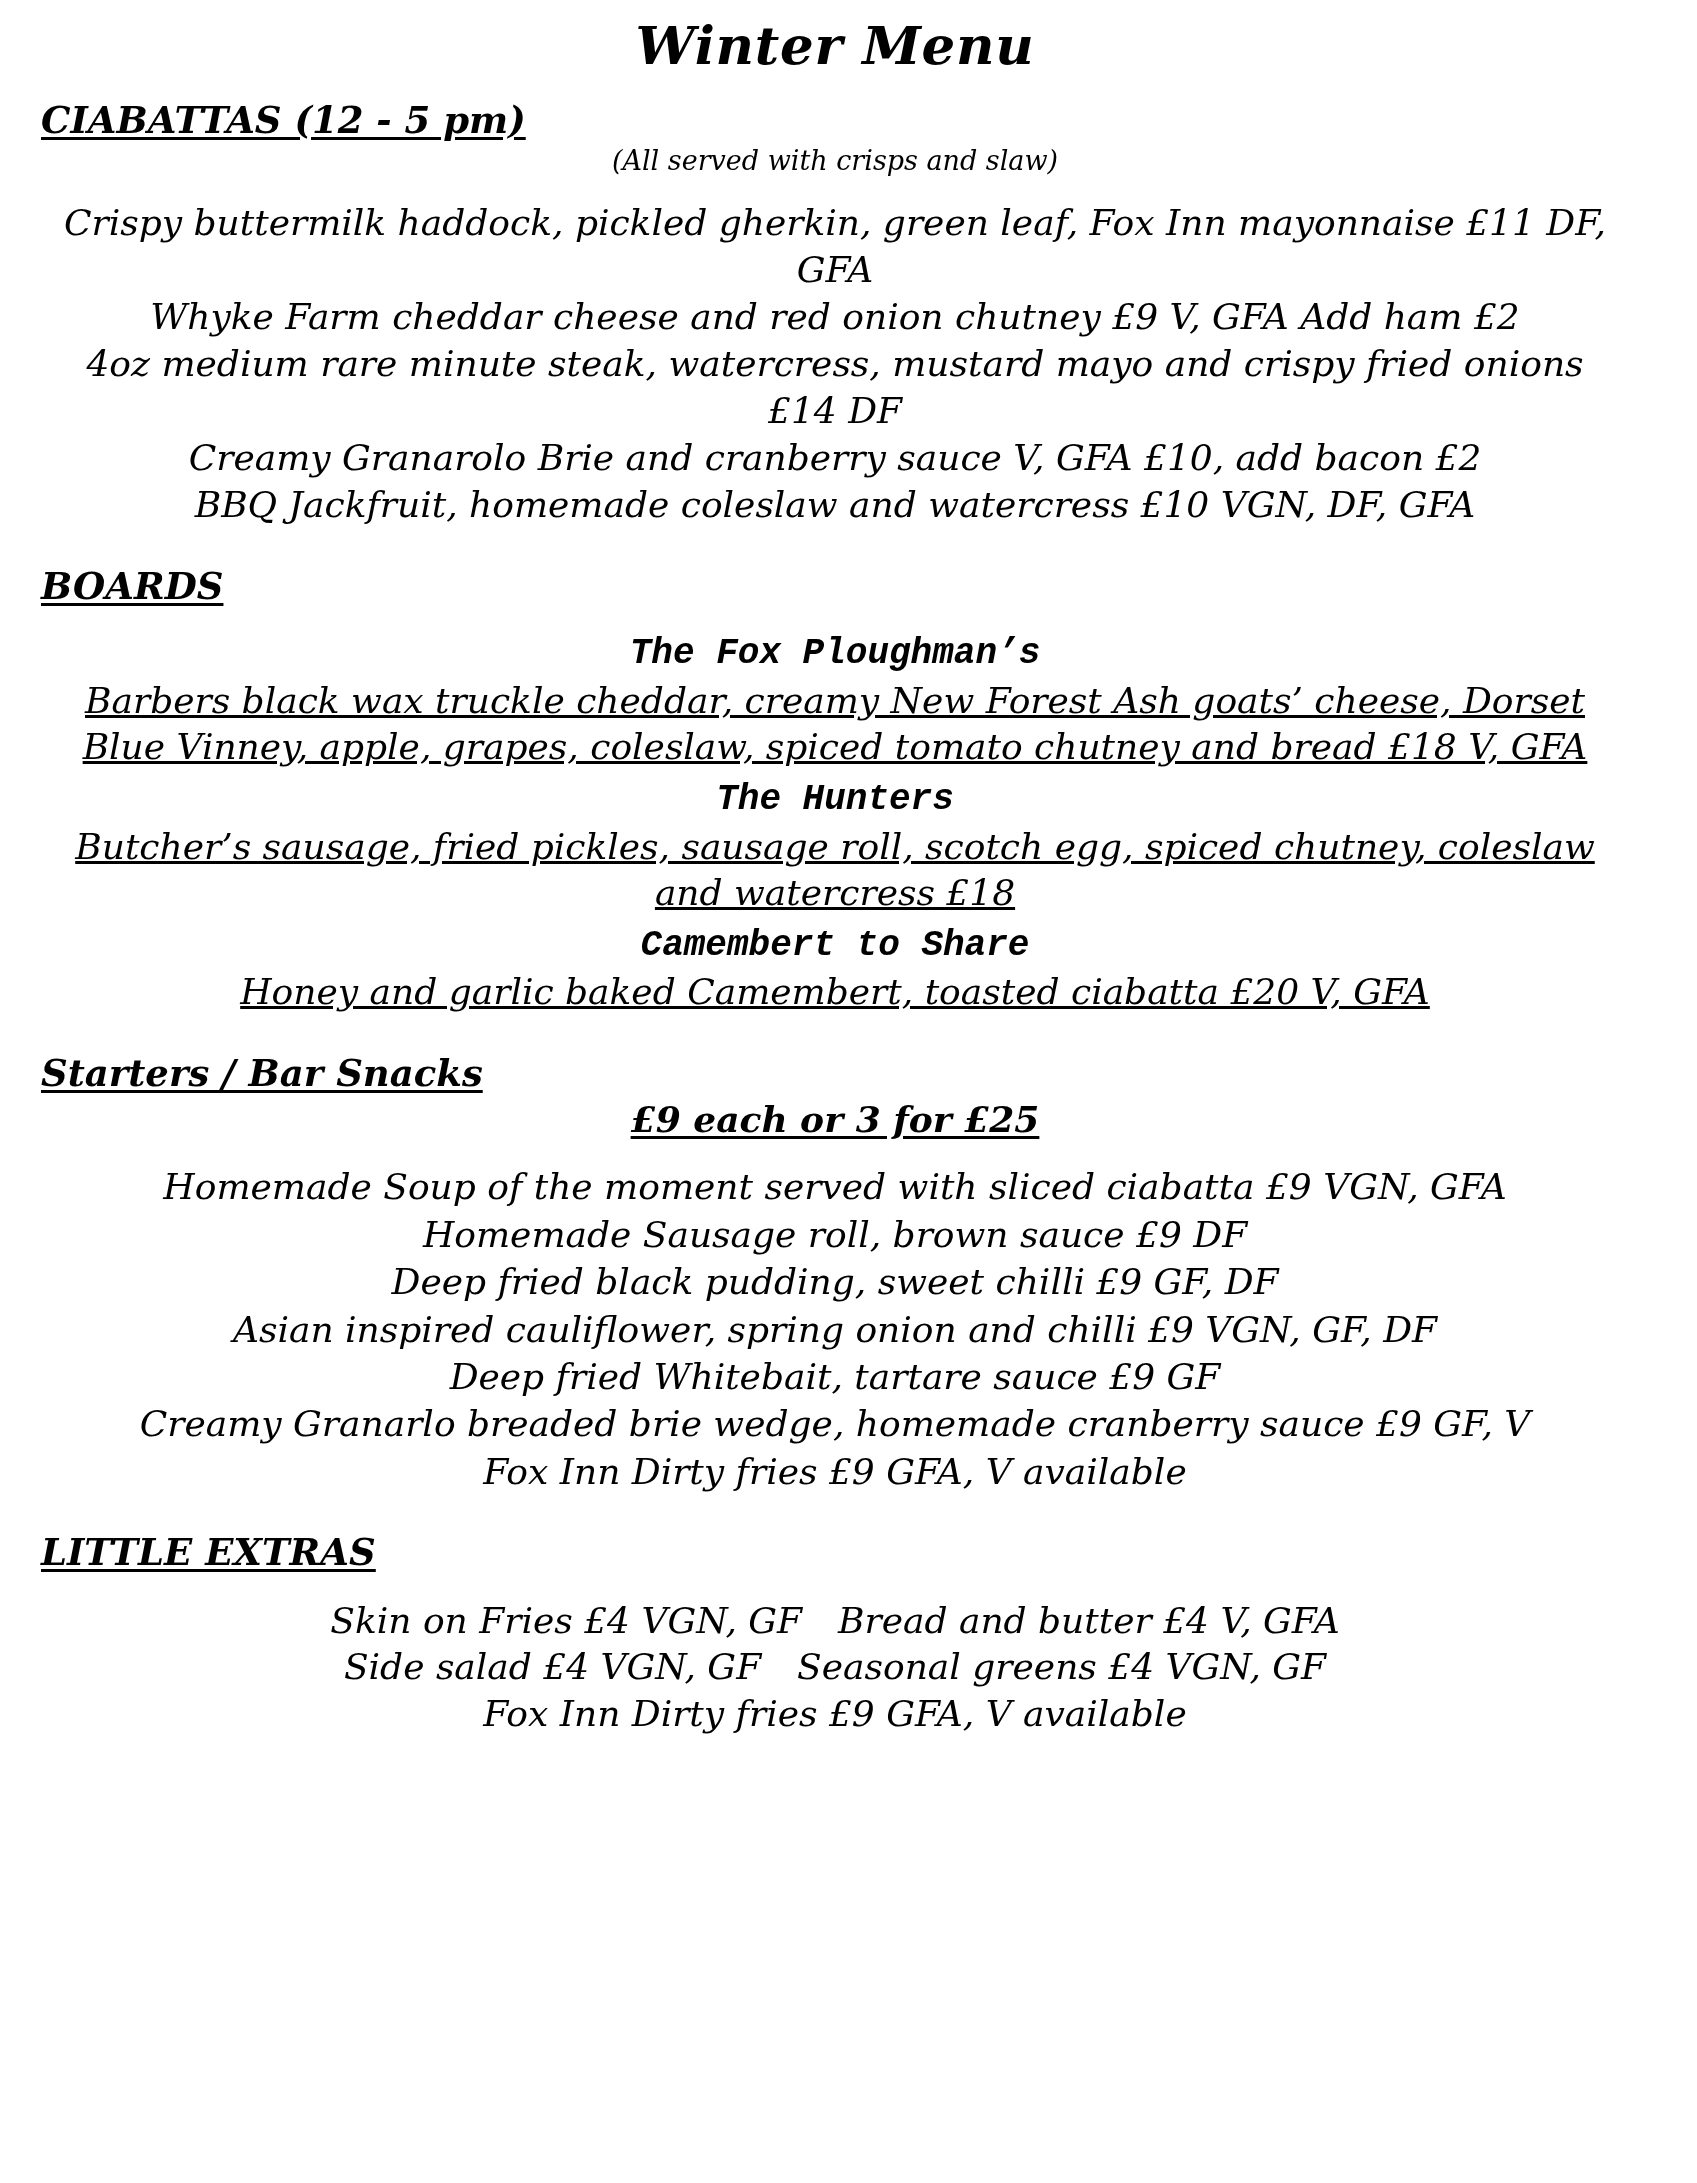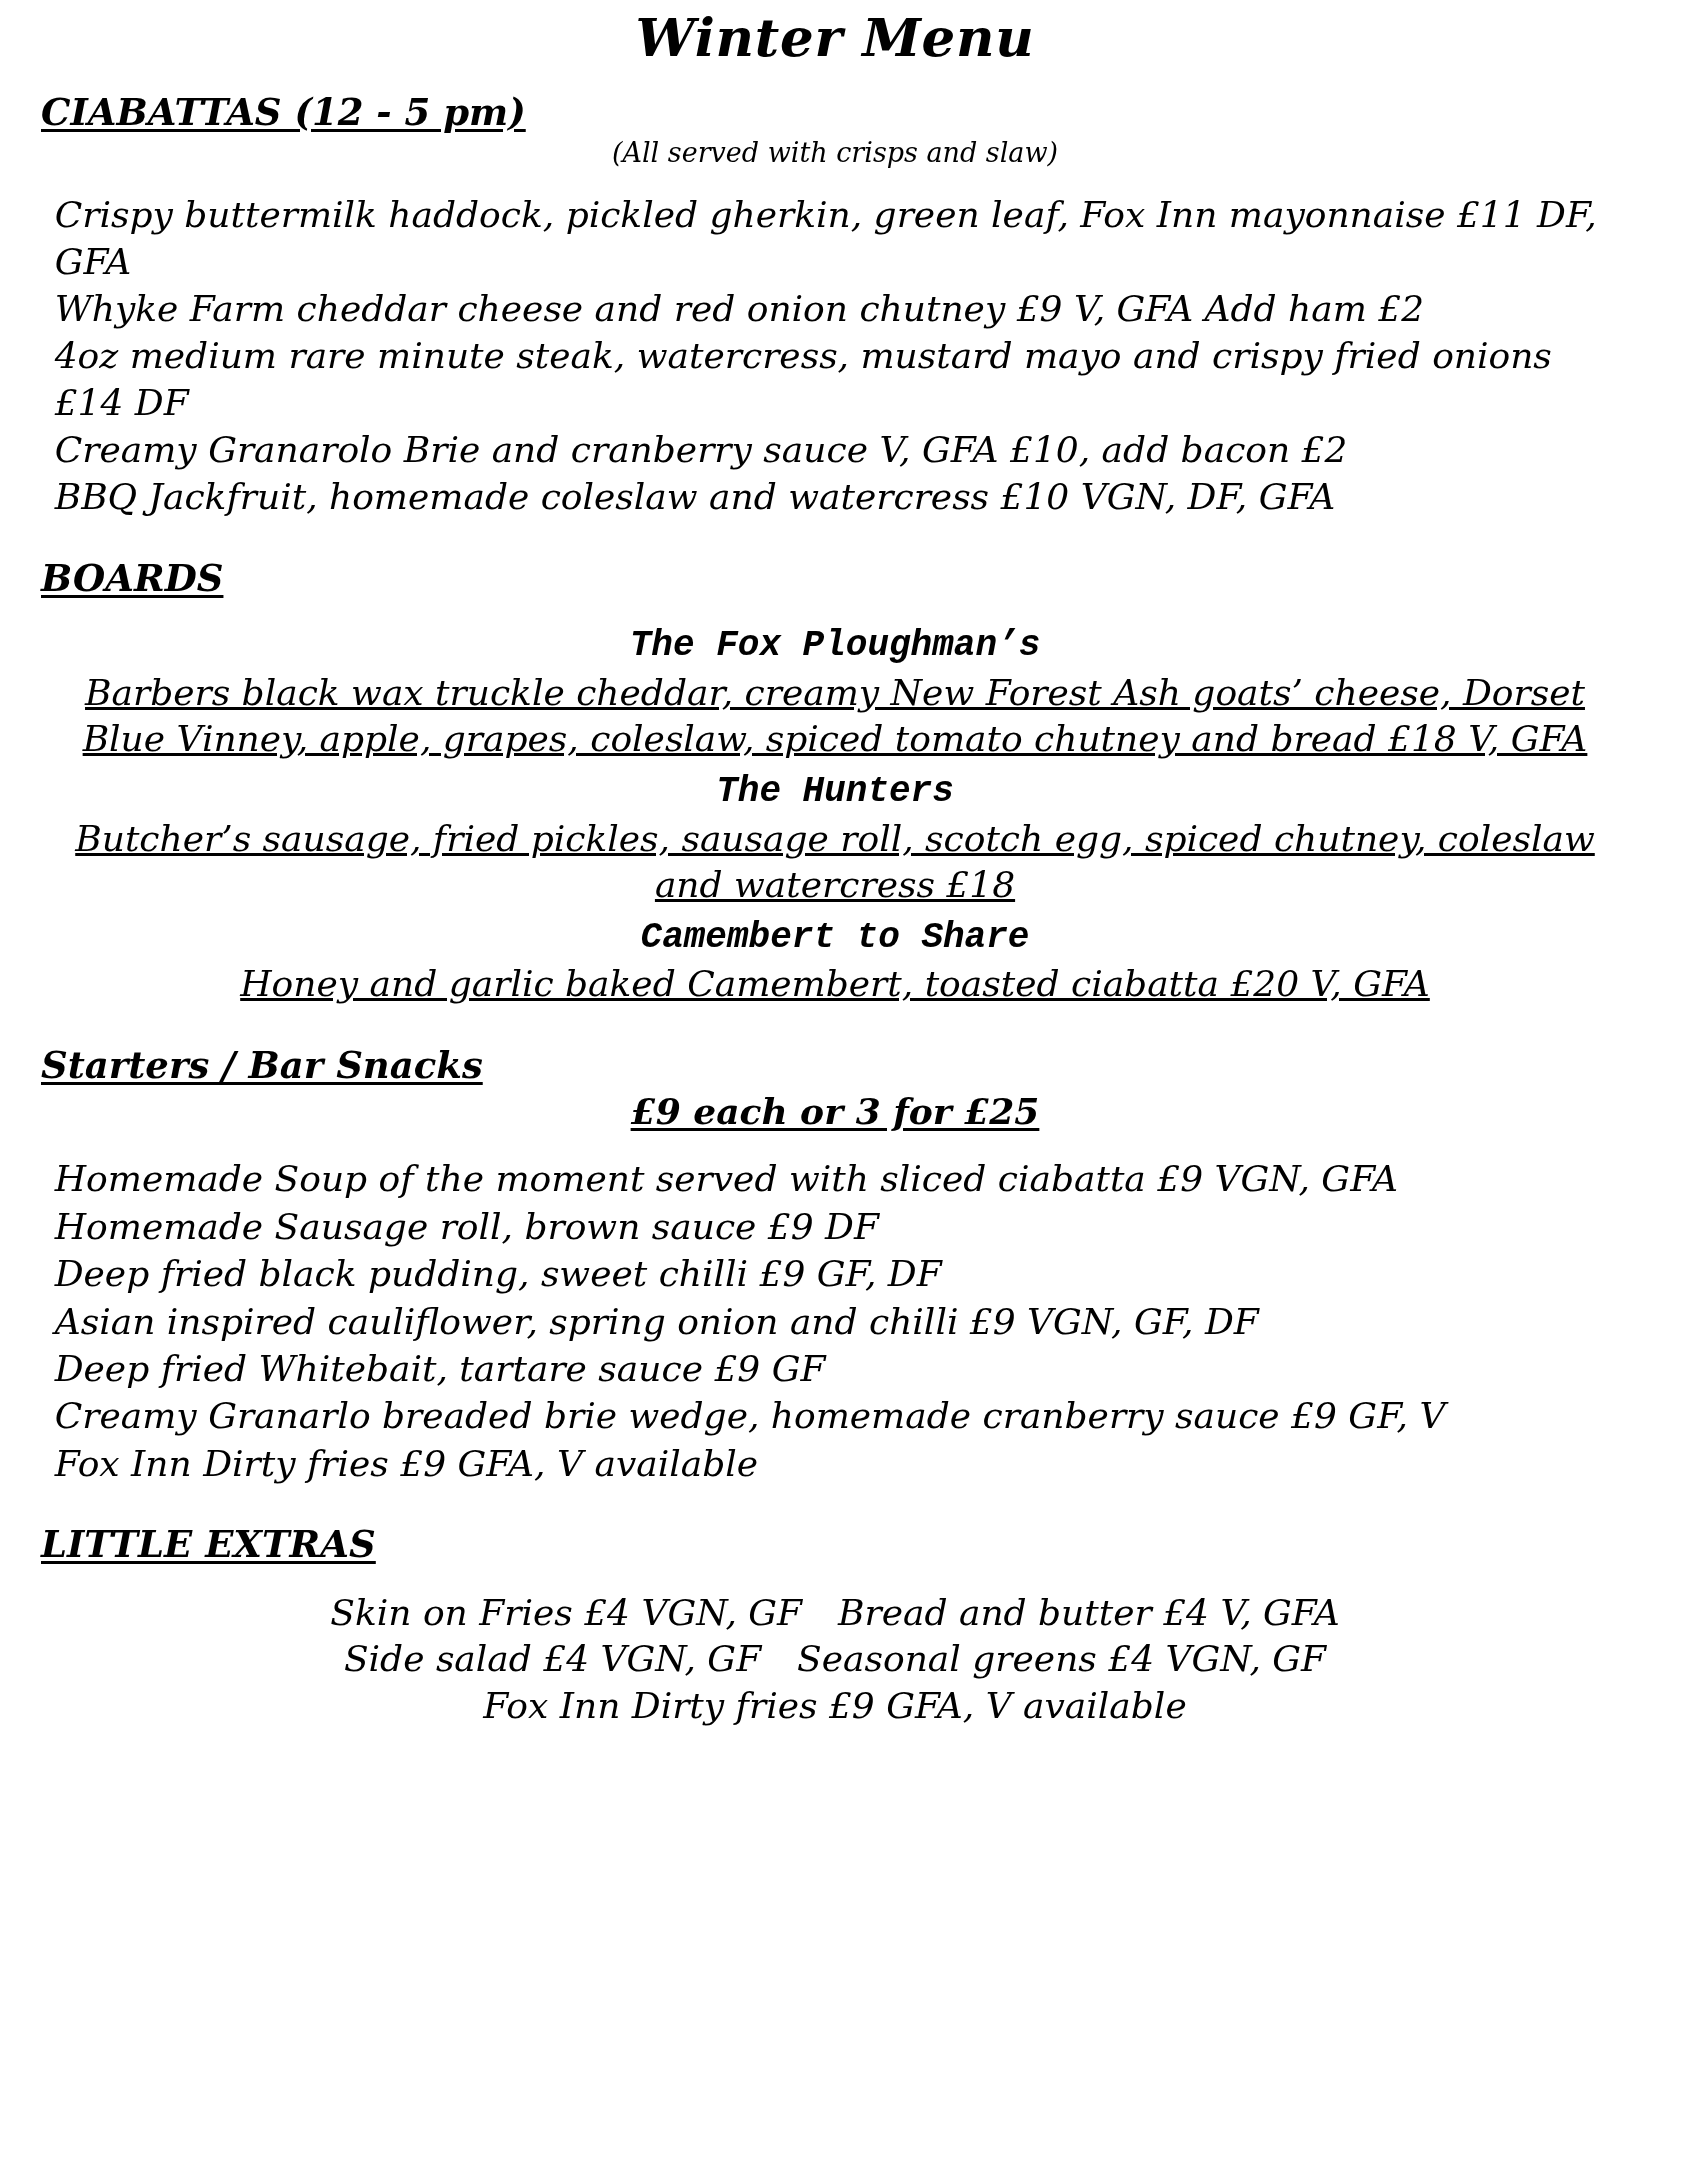--- a/index.html
+++ b/index.html
@@ -8,21 +8,21 @@
     background: #ffffff;
   }
   body {
     width: 1698px;
     font-family: "DejaVu Serif", "Liberation Serif", serif;
     color: #000000;
   }
   .page {
     width: 1670px;
     box-sizing: border-box;
-    padding: 8px 41px 27px 41px;
+    padding: 16px 41px 27px 41px;
   }
 
   .doc-title {
     text-align: center;
     font-style: italic;
     font-weight: 700;
     font-size: 53px;
     line-height: 1.0;
     letter-spacing: 0.7px;
     margin: 0 0 4.1px 0;
@@ -55,20 +55,21 @@
     font-size: 36px;
   }
 
   .item-list {
     margin: 23px 0 0 0;
     padding: 0;
     list-style: none;
   }
 
   .item {
+    text-align: center;
     font-style: italic;
     font-size: 36px;
     line-height: 1.28;
     margin: 0 0 1.4px 0;
     padding: 0 13.7px;
   }
 
   .board-name {
     text-align: center;
     font-style: italic;

